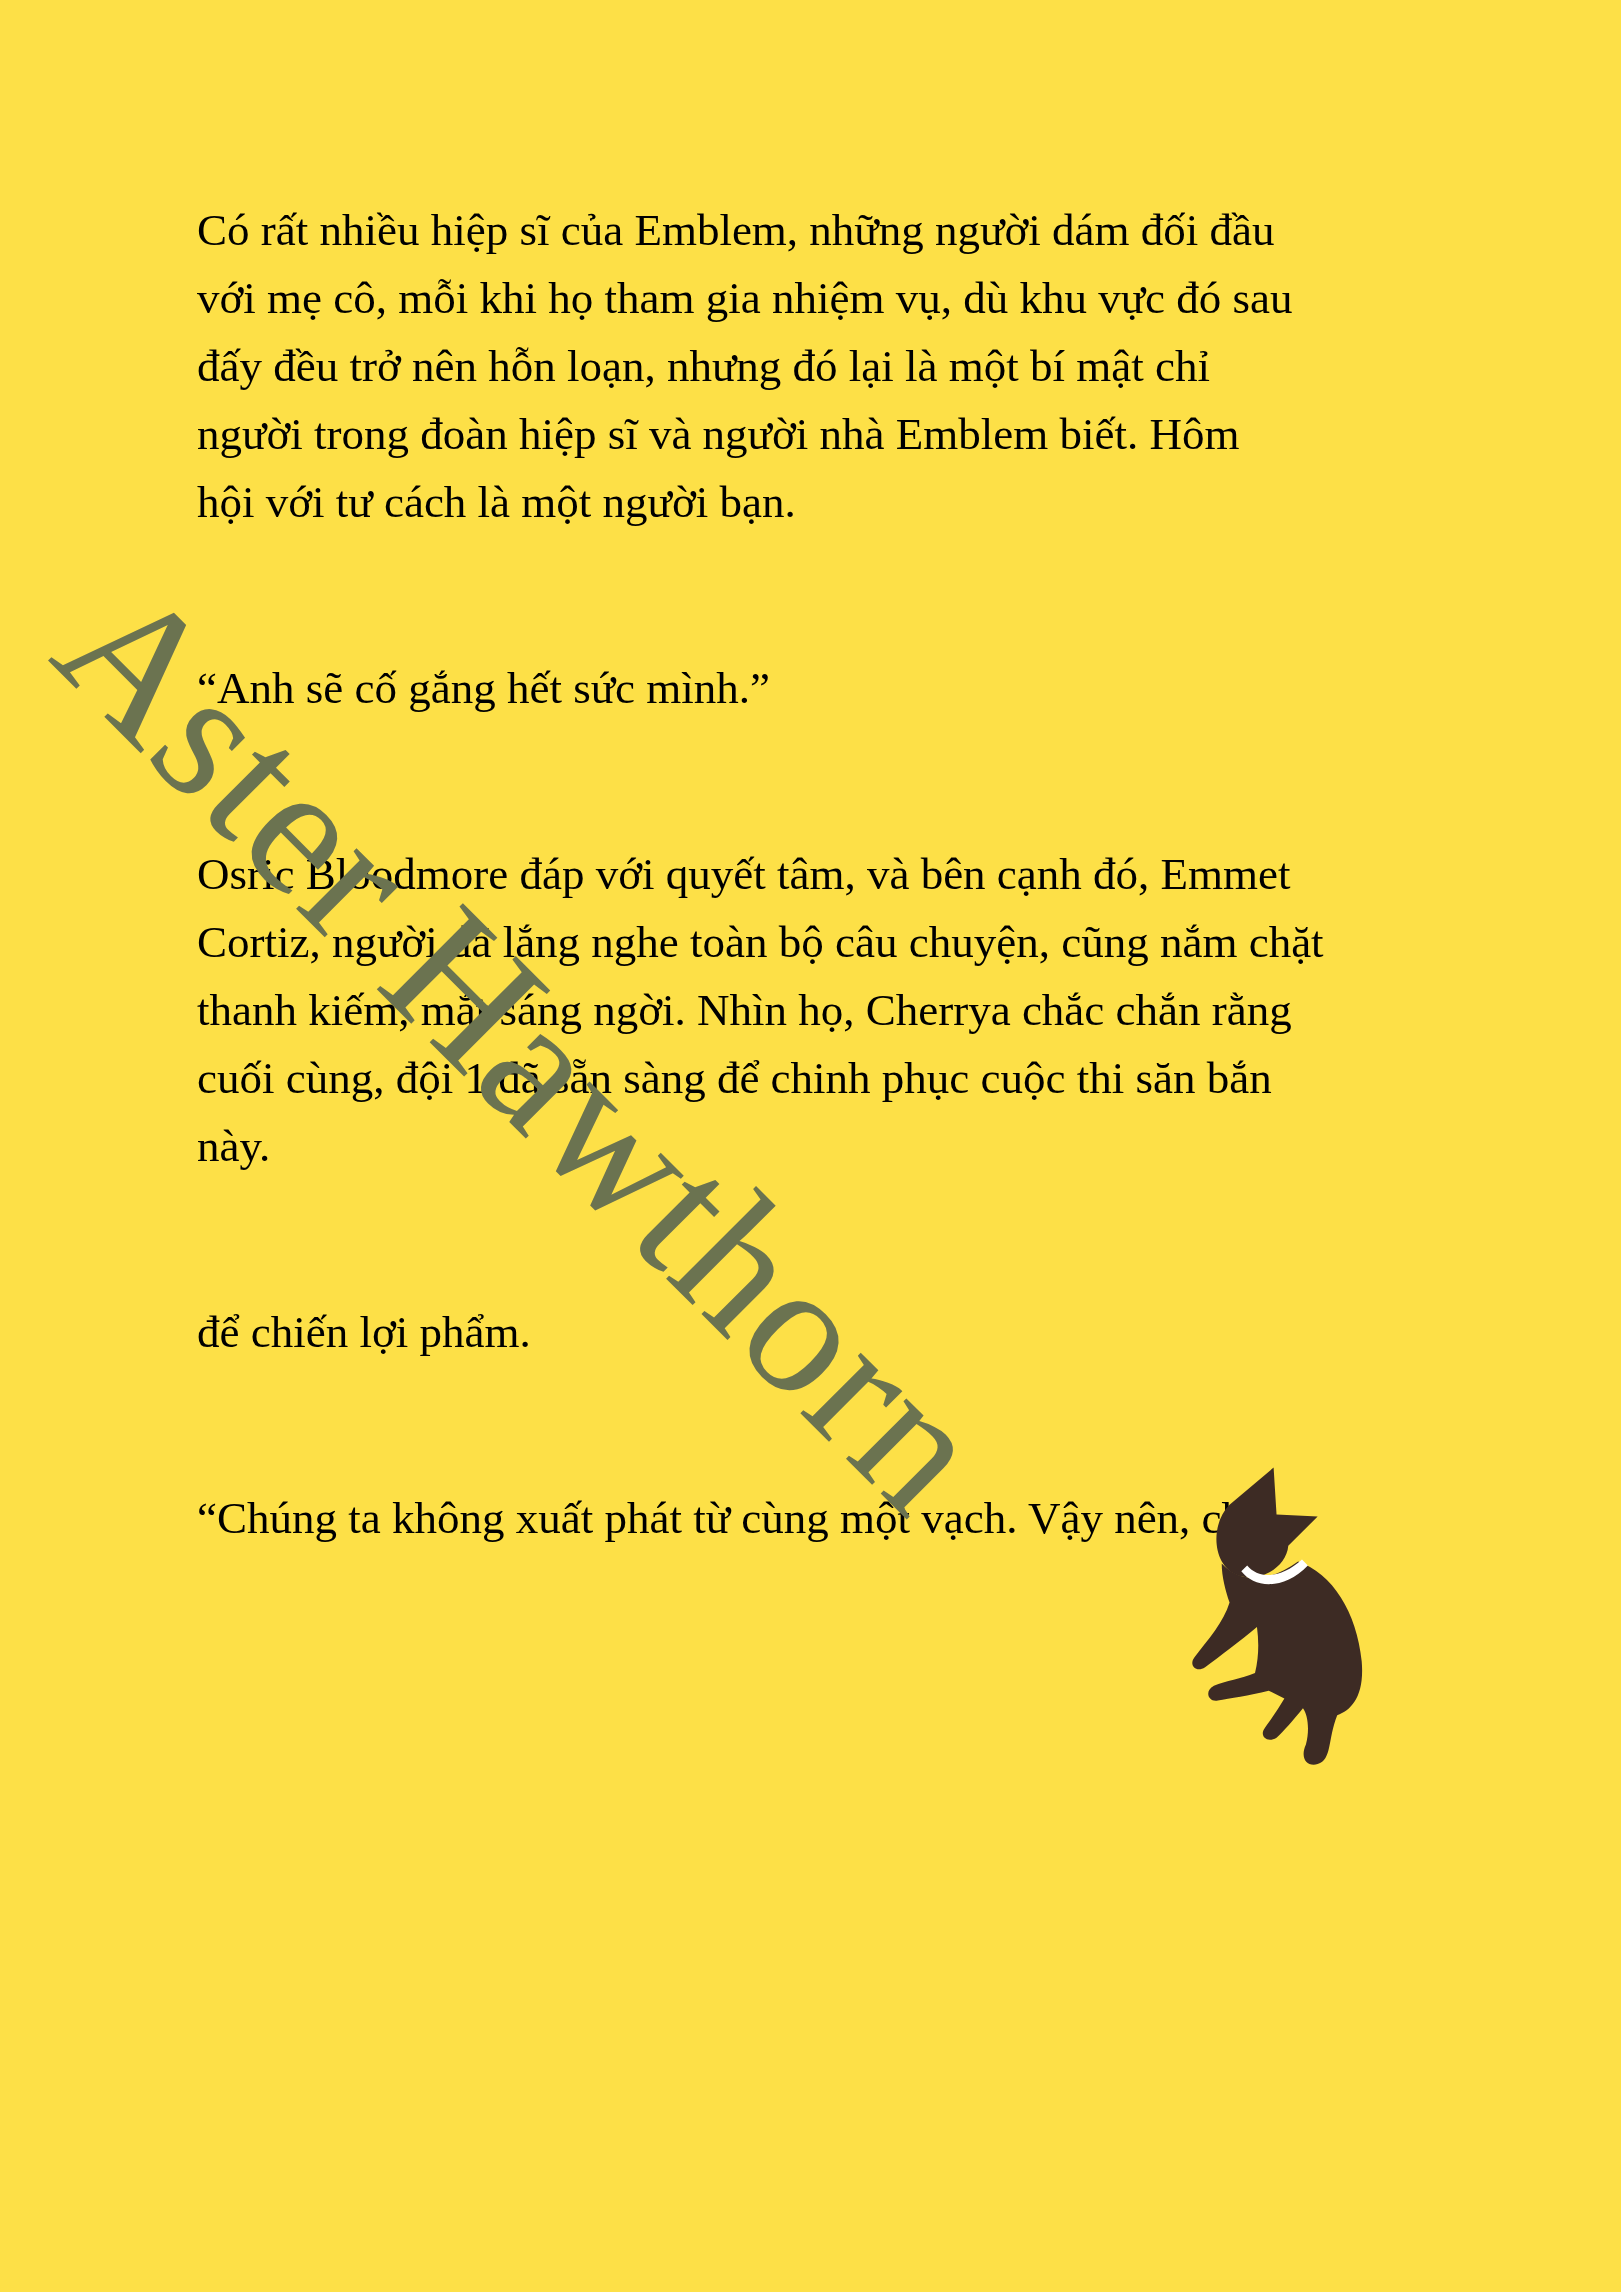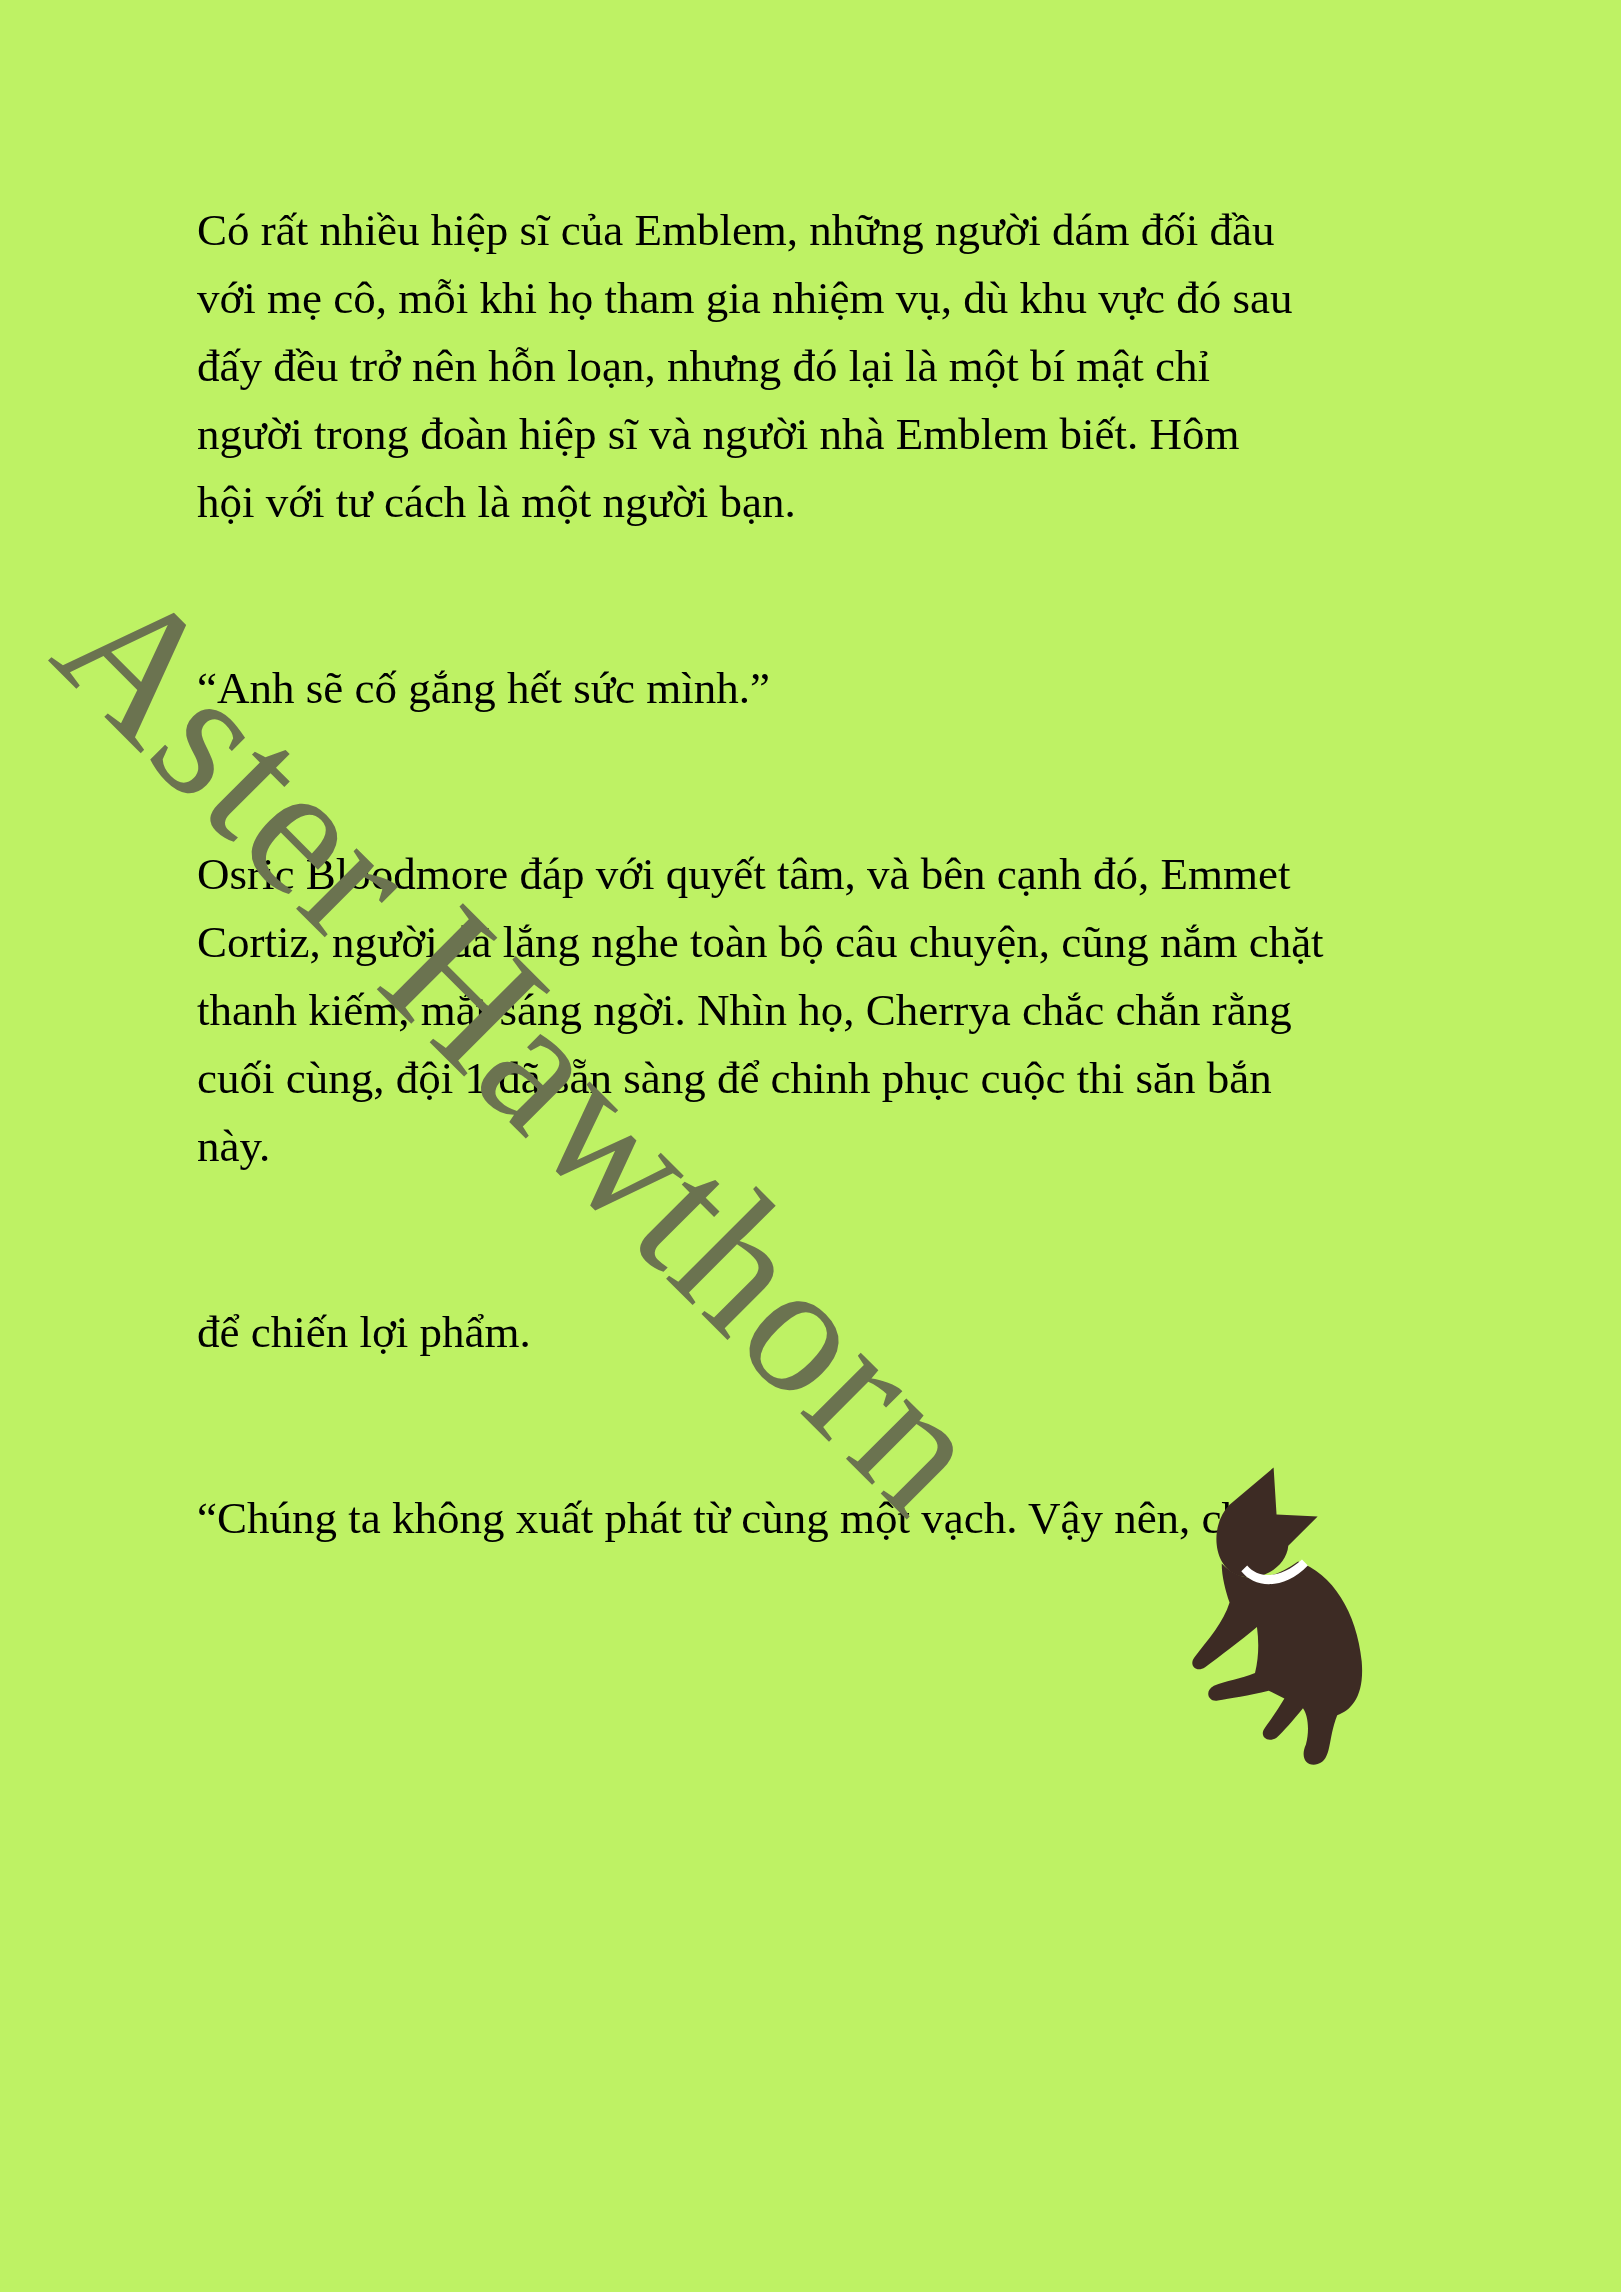--- a/index.html
+++ b/index.html
@@ -11,21 +11,21 @@
       width: 1621px;
       height: 2293px;
       position: relative;
       overflow: hidden;
     }
     .page {
       position: absolute;
       left: 0; top: 0;
       width: 1621px;
       height: 2293px;
-      background: #bef264;
+      background: #fde047;
     }
     .content {
       position: absolute;
       left: 197px;
       top: 196px;
       width: 1264px;
       font-family: "Liberation Serif", "DejaVu Serif", serif;
       font-size: 45px;
       line-height: 68px;
       color: #000000;

